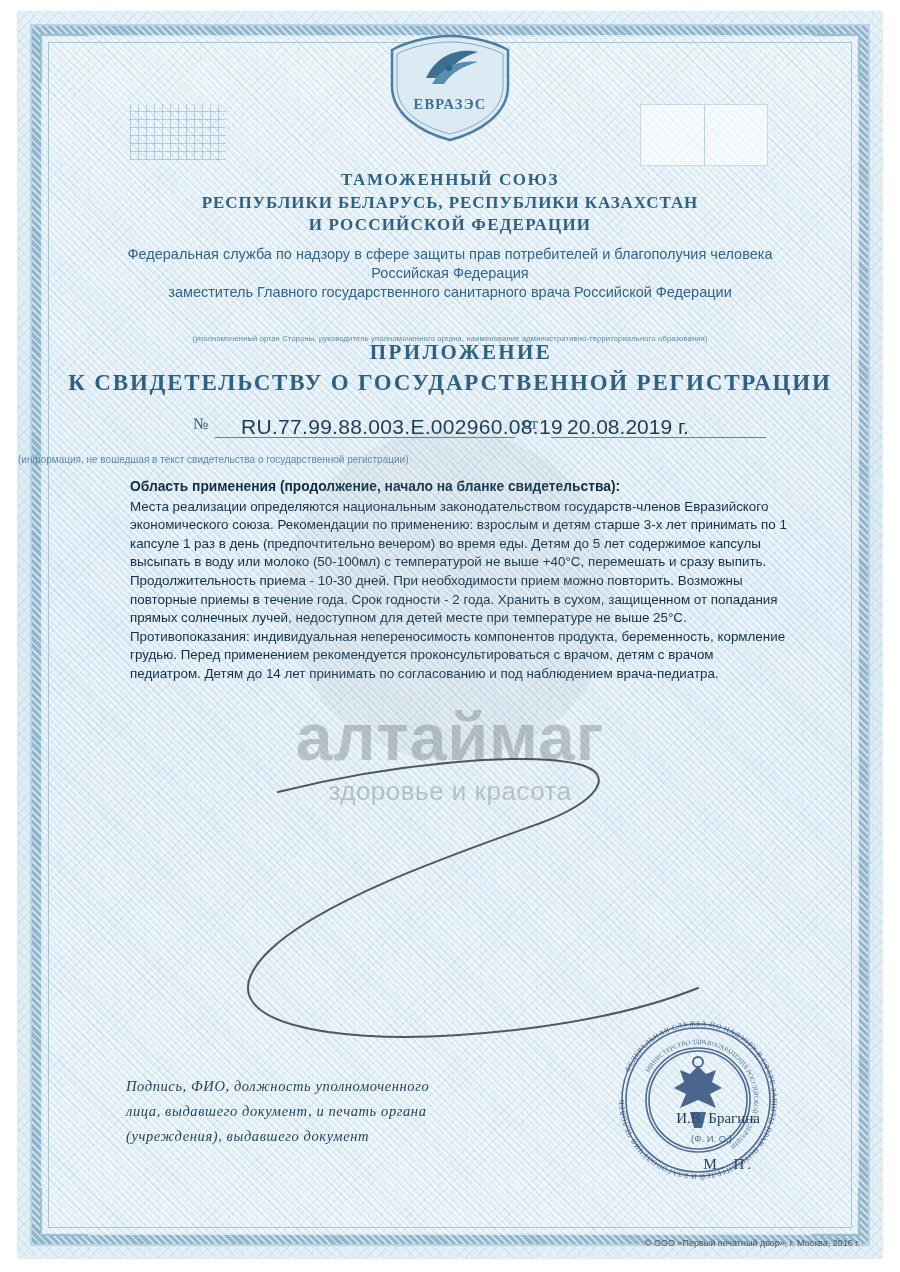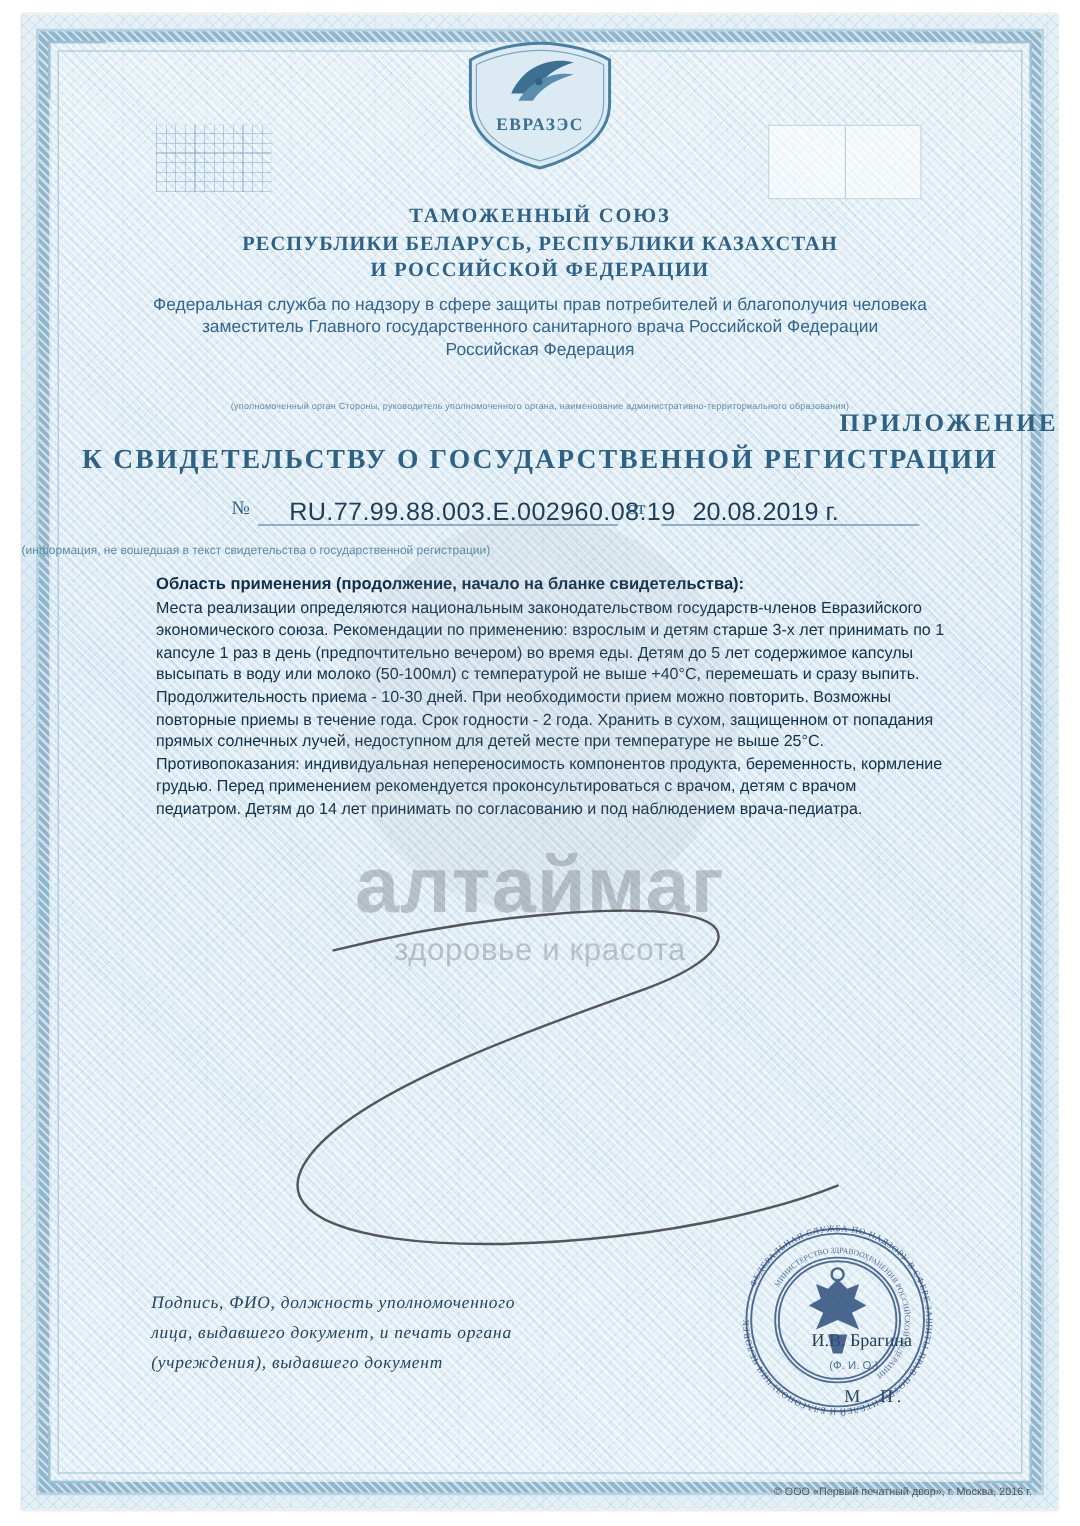--- a/index.html
+++ b/index.html
@@ -138,21 +138,21 @@
     margin-top: 32px;
     font-size: 7.5px;
     color: #5e8aa6;
     letter-spacing: 0.2px;
   }
 
   .t-prilozhenie {
     position: absolute;
     left: 0; right: 0;
     top: 328px;
-    text-align: right;
+    text-align: center;
     font-family: "Liberation Serif", serif;
     font-size: 21px;
     font-weight: bold;
     letter-spacing: 2.4px;
     color: #2f6183;
     padding-left: 22px;
   }
   .t-svidetelstvo {
     position: absolute;
     left: 0; right: 0;
@@ -191,21 +191,21 @@
   .numline .rule.r1 { left: 22px; width: 300px; top: 24px; }
   .numline .rule.r2 { left: 358px; width: 215px; top: 24px; }
   .numline .val {
     position: absolute;
     top: 3px;
     font-size: 21px;
     color: #1e3c55;
     font-family: "Liberation Sans", sans-serif;
   }
   .numline .val.num { left: 48px; letter-spacing: 0.3px; }
-  .numline .val.date { left: 384px; }
+  .numline .val.date { left: 374px; }
 
   .t-caption2 {
     position: absolute;
     left: 0; right: 0;
     top: 442px;
     font-size: 10px;
     color: #5e8aa6;
   }
 
   
@@ -378,22 +378,22 @@
         <circle cx="63" cy="34" r="3" fill="#2f6183"></circle>
       </svg>
       <div class="emblem-label">ЕВРАЗЭС</div>
     </div>
 
     <div class="head-block">
       <div class="t-union">ТАМОЖЕННЫЙ СОЮЗ</div>
       <div class="t-union2">РЕСПУБЛИКИ БЕЛАРУСЬ, РЕСПУБЛИКИ КАЗАХСТАН</div>
       <div class="t-union3">И РОССИЙСКОЙ ФЕДЕРАЦИИ</div>
       <div class="t-agency">Федеральная служба по надзору в сфере защиты прав потребителей и благополучия человека</div>
+      <div class="t-agency" style="margin-top:0">Российская Федерация</div>
       <div class="t-agency" style="margin-top:0">заместитель Главного государственного санитарного врача Российской Федерации</div>
-      <div class="t-agency" style="margin-top:0">Российская Федерация</div>
       <div class="t-caption">(уполномоченный орган Стороны, руководитель уполномоченного органа, наименование административно-территориального образования)</div>
     </div>
 
     <div class="t-prilozhenie">ПРИЛОЖЕНИЕ</div>
     <div class="t-svidetelstvo">К СВИДЕТЕЛЬСТВУ О ГОСУДАРСТВЕННОЙ РЕГИСТРАЦИИ</div>
 
     <div class="numline">
       <span class="lab n">№</span>
       <span class="val num">RU.77.99.88.003.Е.002960.08.19</span>
       <span class="rule r1"></span>

